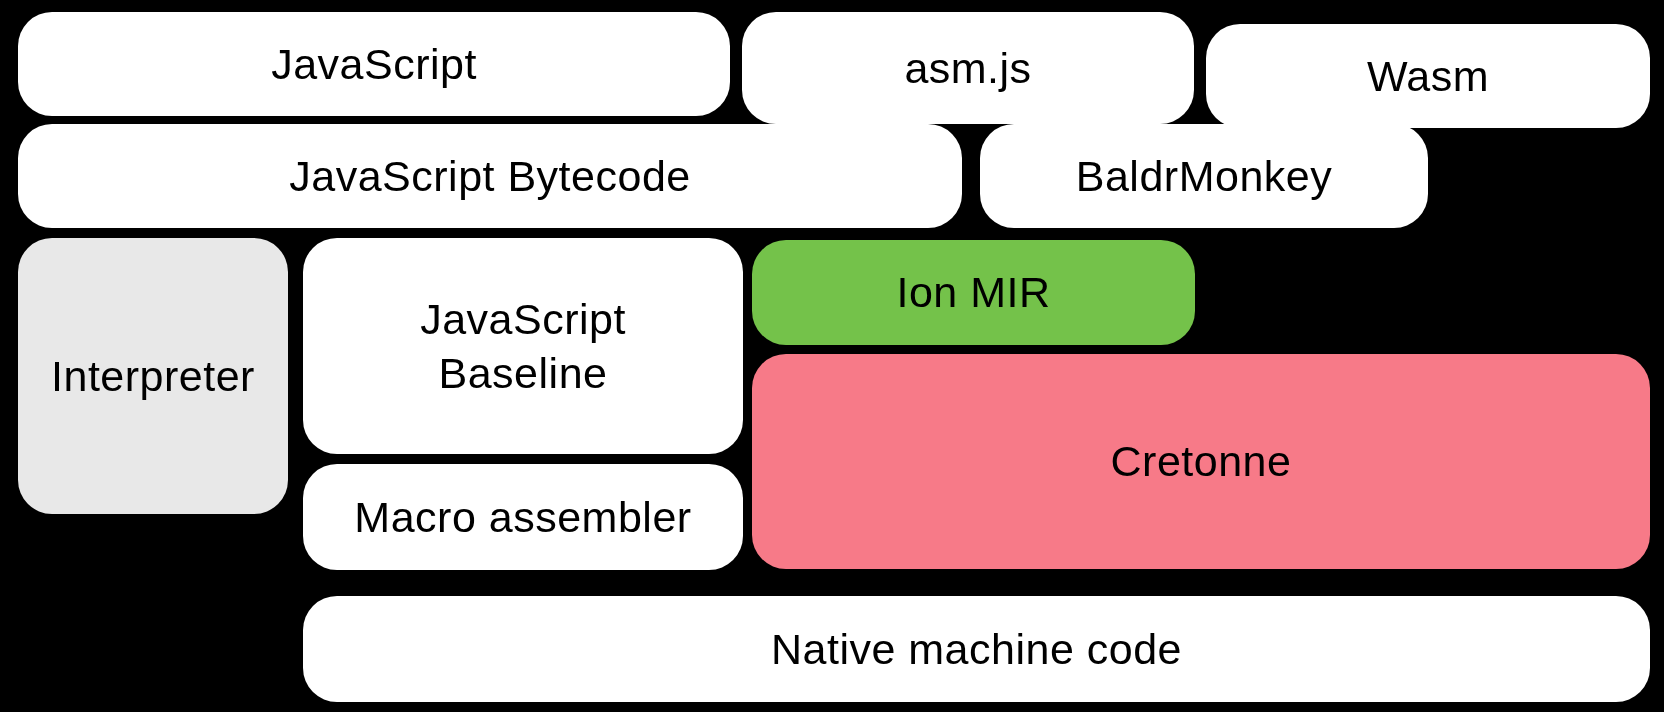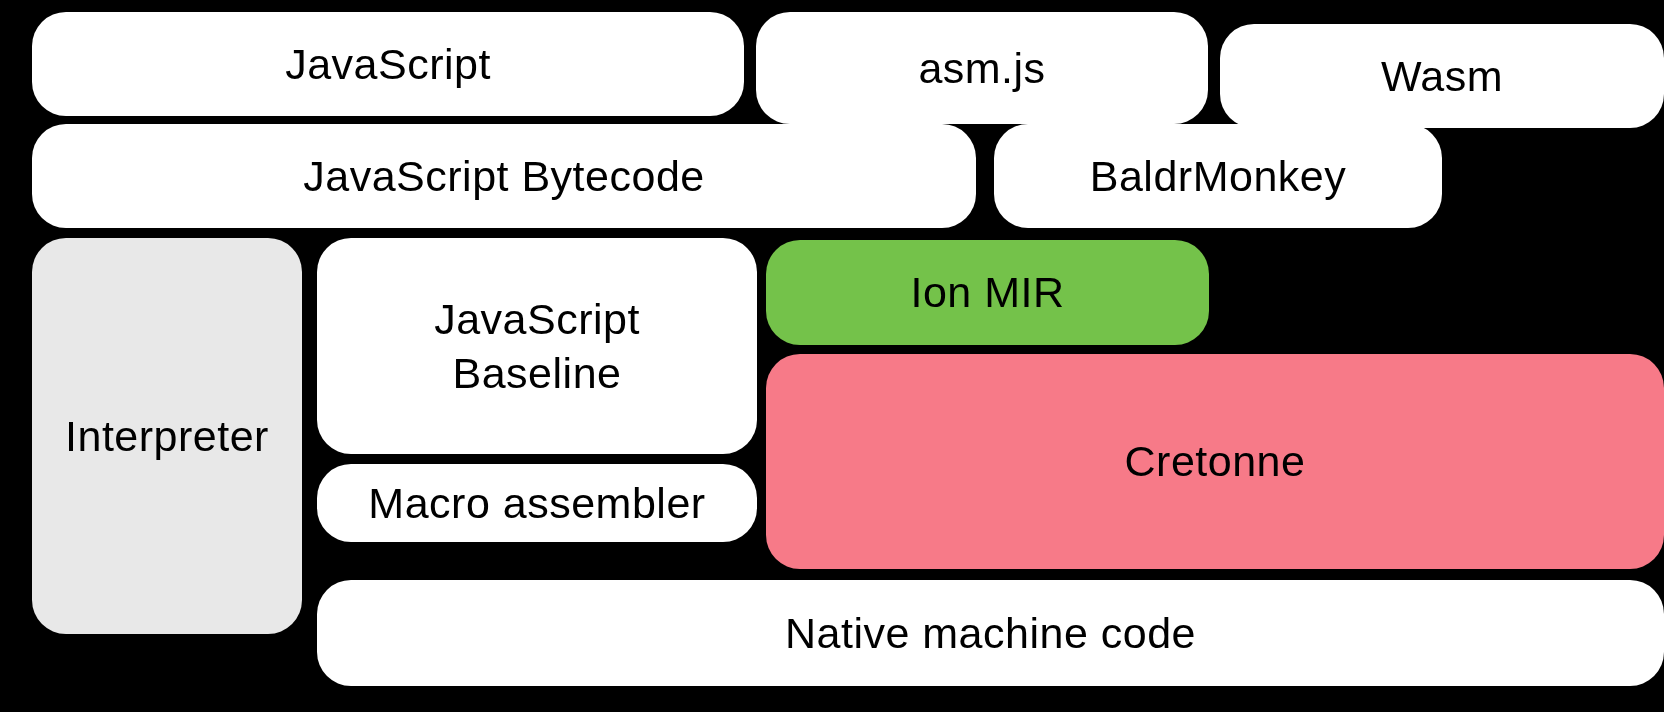--- a/index.html
+++ b/index.html
@@ -16,45 +16,44 @@
     font-family: "Liberation Sans", "DejaVu Sans", sans-serif;
   }
   .node {
     position: absolute;
     border-radius: 34px;
     display: flex;
     align-items: center;
     justify-content: center;
     box-sizing: border-box;
     background: #ffffff;
-    margin-left: 14px;
   }
   .node .label {
     color: #000000;
     font-size: 43px;
     line-height: 1.26;
     text-align: center;
     white-space: pre-line;
     letter-spacing: 0.5px;
   }
   
   .b-javascript   { left: 18px;   top: 12px;  width: 712px;  height: 104px; }
   .b-asmjs        { left: 742px;  top: 12px;  width: 452px;  height: 112px; }
   .b-wasm         { left: 1206px; top: 24px;  width: 444px;  height: 104px; }
   
   .b-bytecode     { left: 18px;   top: 124px; width: 944px;  height: 104px; }
   .b-baldrmonkey  { left: 980px;  top: 124px; width: 448px;  height: 104px; }
   
-  .b-interpreter  { left: 18px;   top: 238px; width: 270px;  height: 396px; }
+  .b-interpreter  { left: 18px;   top: 238px; width: 270px;  height: 276px; }
   .b-baseline     { left: 303px;  top: 238px; width: 440px;  height: 216px; }
   .b-ionmir       { left: 752px;  top: 240px; width: 443px;  height: 105px; }
   .b-cretonne     { left: 752px;  top: 354px; width: 898px;  height: 215px; }
-  .b-macro        { left: 303px;  top: 464px; width: 440px;  height: 78px; }
+  .b-macro        { left: 303px;  top: 464px; width: 440px;  height: 106px; }
   
-  .b-native       { left: 303px;  top: 580px; width: 1347px; height: 106px; }
+  .b-native       { left: 303px;  top: 596px; width: 1347px; height: 106px; }
 </style>
 </head>
 <body>
 
 <div class="diagram">
 
   <div class="node b-javascript" style="background-color: rgb(255, 255, 255);">
     <span class="label">JavaScript</span>
   </div>
 

